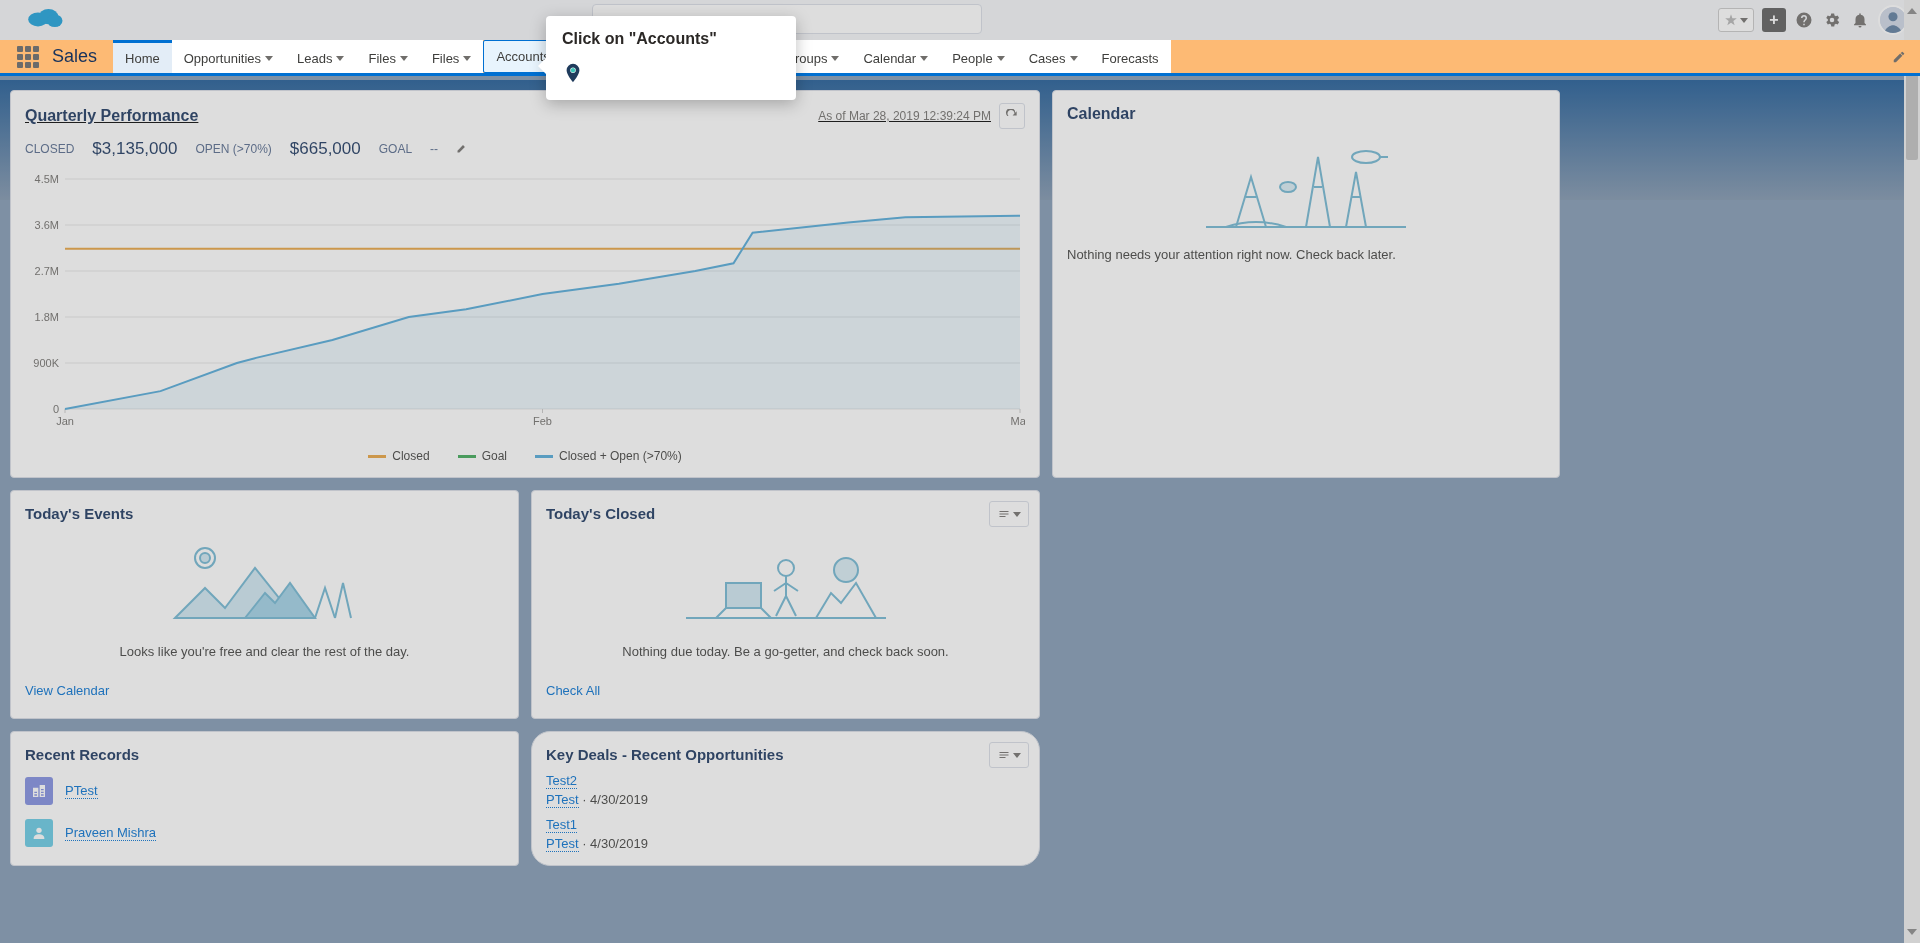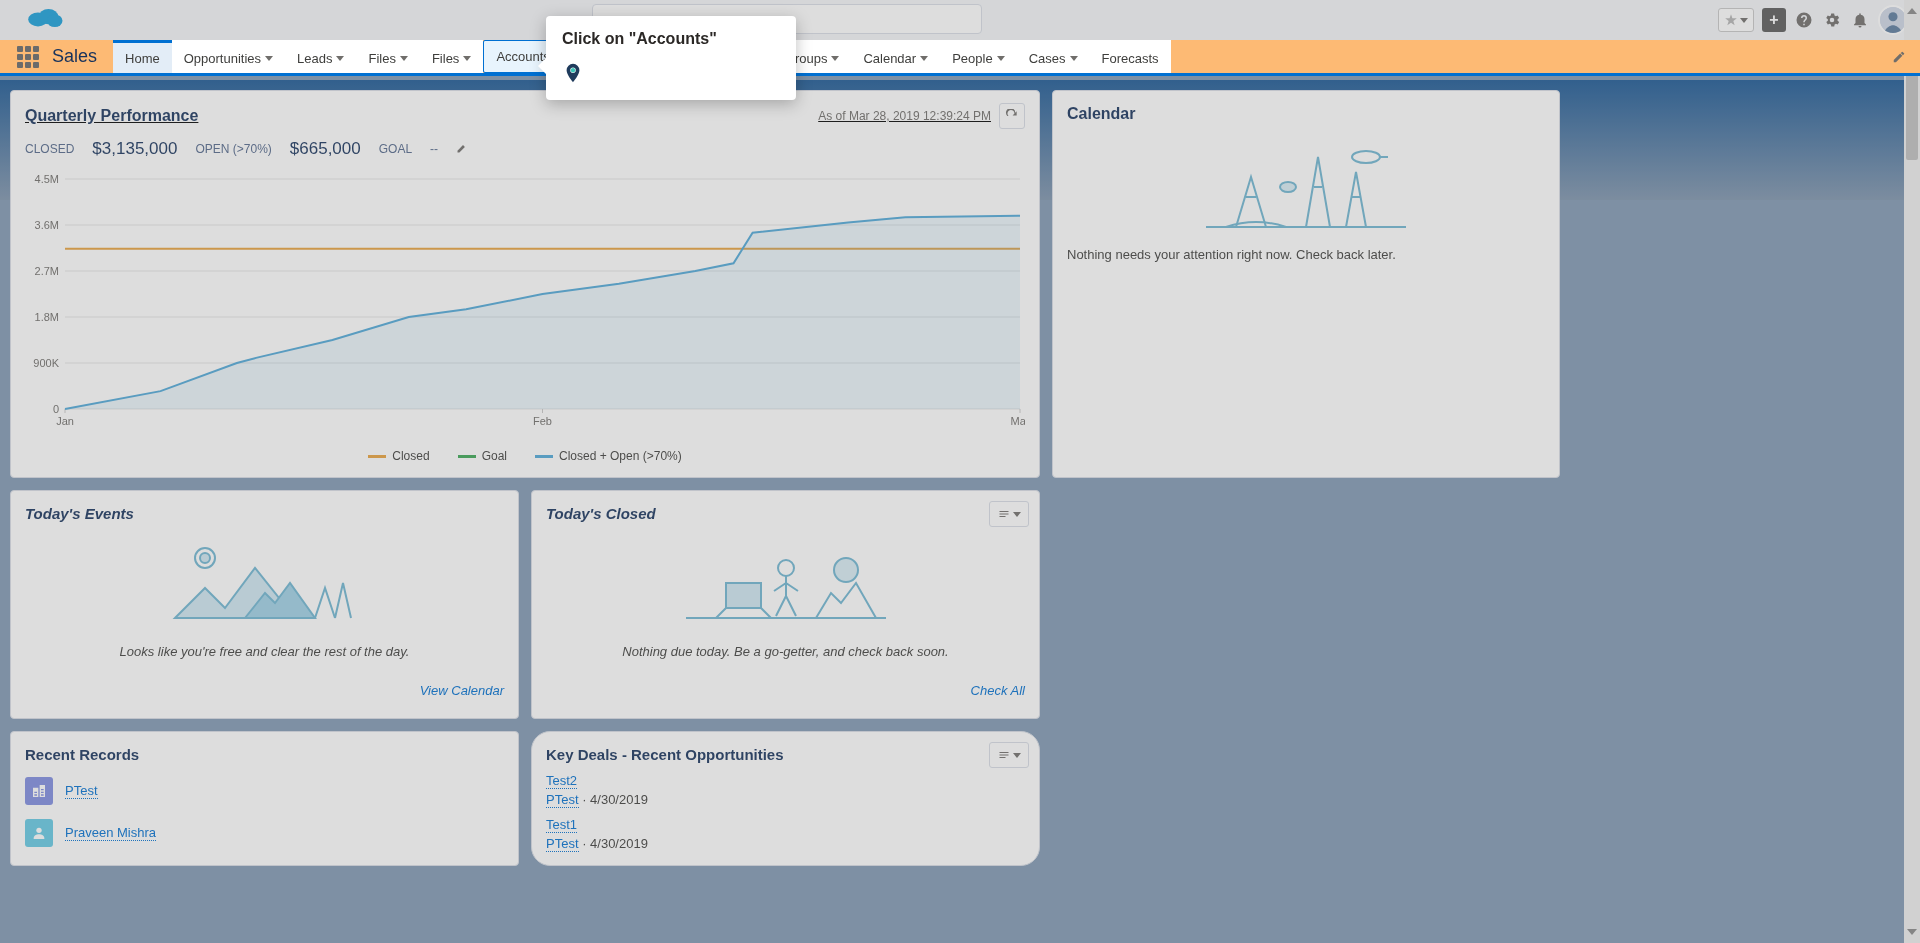--- a/index.html
+++ b/index.html
@@ -57,25 +57,25 @@
 
 
 .assistant { grid-column:2; padding: 14px; }
 .assistant h3 { font-size:16px; font-weight:700; color:#16325c; }
 .assistant-illus { display:flex; justify-content:center; margin:14px 0 10px 0; }
 .assistant-msg { text-align:left; font-size:13px; color:#3e3e3c; padding-bottom:8px;}
 
 
 .two-col { grid-column:1; display:grid; grid-template-columns: 1fr 1fr; gap:12px; }
 
-.events, .tasks { padding: 14px; position:relative;font-style:italic; }
+.events, .tasks { padding: 14px; position:relative; }
 .sec-title { font-size:15px; font-weight:700; color:#16325c; }
 .events-illus, .tasks-illus { display:flex; justify-content:center; margin:16px 0;}
 .events-msg, .tasks-msg { text-align:center; font-size:13px; color:#3e3e3c; margin-bottom:18px;}
-.card-link { text-align:right; font-size:13px; color:#0070d2; cursor:pointer; padding:6px 0;}
+.card-link { text-align:left; font-size:13px; color:#0070d2; cursor:pointer; padding:6px 0;}
 .card-action { position:absolute; top:10px; right:10px; width:40px; height:26px; border:1px solid #d8dde6; border-radius:3px; display:flex; align-items:center; justify-content:center; gap:3px;}
 .card-action svg { width:12px; height:12px; fill:#706e6b; }
 
 
 .recent { padding: 14px; }
 .rec-item { display:flex; align-items:center; gap:12px; margin-top:14px; }
 .rec-icon { width:28px; height:28px; border-radius:3px; display:flex; align-items:center;justify-content:center; }
 .rec-icon.acct { background:#7f8de1; }
 .rec-icon.user { background:#65cae4; }
 .rec-link { font-size:13px; color:#0070d2; border-bottom:1px dotted #0070d2; cursor:pointer;}

